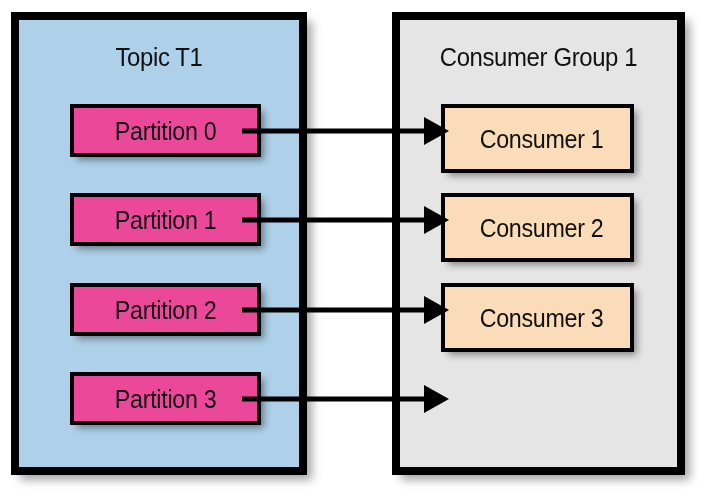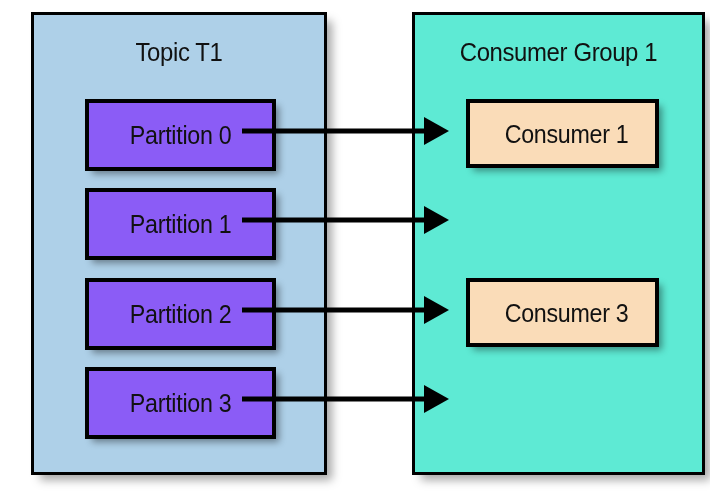--- a/index.html
+++ b/index.html
@@ -17,37 +17,36 @@
     position: relative;
     width: 710px;
     height: 501px;
     background: #ffffff;
   }
 
   
   .group-box {
     position: absolute;
     box-sizing: border-box;
-    border: 3px solid #000000;
+    border: 8px solid #000000;
     box-shadow: 7px 7px 9px -2px rgba(0,0,0,0.35);
-    margin-left: 20px;
   }
   #topic-group {
     left: 11px;
     top: 12px;
     width: 296px;
     height: 463px;
     background: #aed0e8;
   }
   #consumer-group {
     left: 392px;
     top: 12px;
     width: 293px;
     height: 463px;
-    background: #5eead4;
+    background: #e5e5e5;
   }
 
   .group-title {
     position: absolute;
     left: 0;
     right: 0;
     top: 22px;
     text-align: center;
     font-size: 26px;
     line-height: 30px;
@@ -71,28 +70,28 @@
   .item-label {
     font-size: 25px;
     line-height: 28px;
     color: #111111;
     white-space: nowrap;
     letter-spacing: -0.3px;
     transform: scaleX(0.93);
   }
 
   .partition-box {
-    background: #8b5cf6;
+    background: #ec4899;
     left: 51px;
     width: 191px;
-    height: 72px;
+    height: 53px;
   }
   .consumer-box {
     background: #fadcb8;
-    left: 51px;
+    left: 41px;
     width: 193px;
     height: 69px;
     padding-left: 8px;
   }
 
   .row-0 { top: 84px; }
   .row-1 { top: 173px; align-items: center; }
   .row-2 { top: 263px; }
   .row-3 { top: 352px; text-align: right; }
 
@@ -127,20 +126,23 @@
       <span class="item-label">Partition 3</span>
     </div>
   </div>
 
   <div class="group-box" id="consumer-group">
     <div class="group-title">Consumer Group 1</div>
 
     <div class="item-box consumer-box row-0">
       <span class="item-label">Consumer 1</span>
     </div>
+    <div class="item-box consumer-box row-1">
+      <span class="item-label">Consumer 2</span>
+    </div>
     <div class="item-box consumer-box row-2">
       <span class="item-label">Consumer 3</span>
     </div>
   </div>
 
   <svg id="arrow-layer" viewBox="0 0 710 501">
     <g fill="#000000" stroke="#000000" stroke-width="5">
 
       <g>
         <line x1="242" y1="131" x2="426" y2="131"></line>

